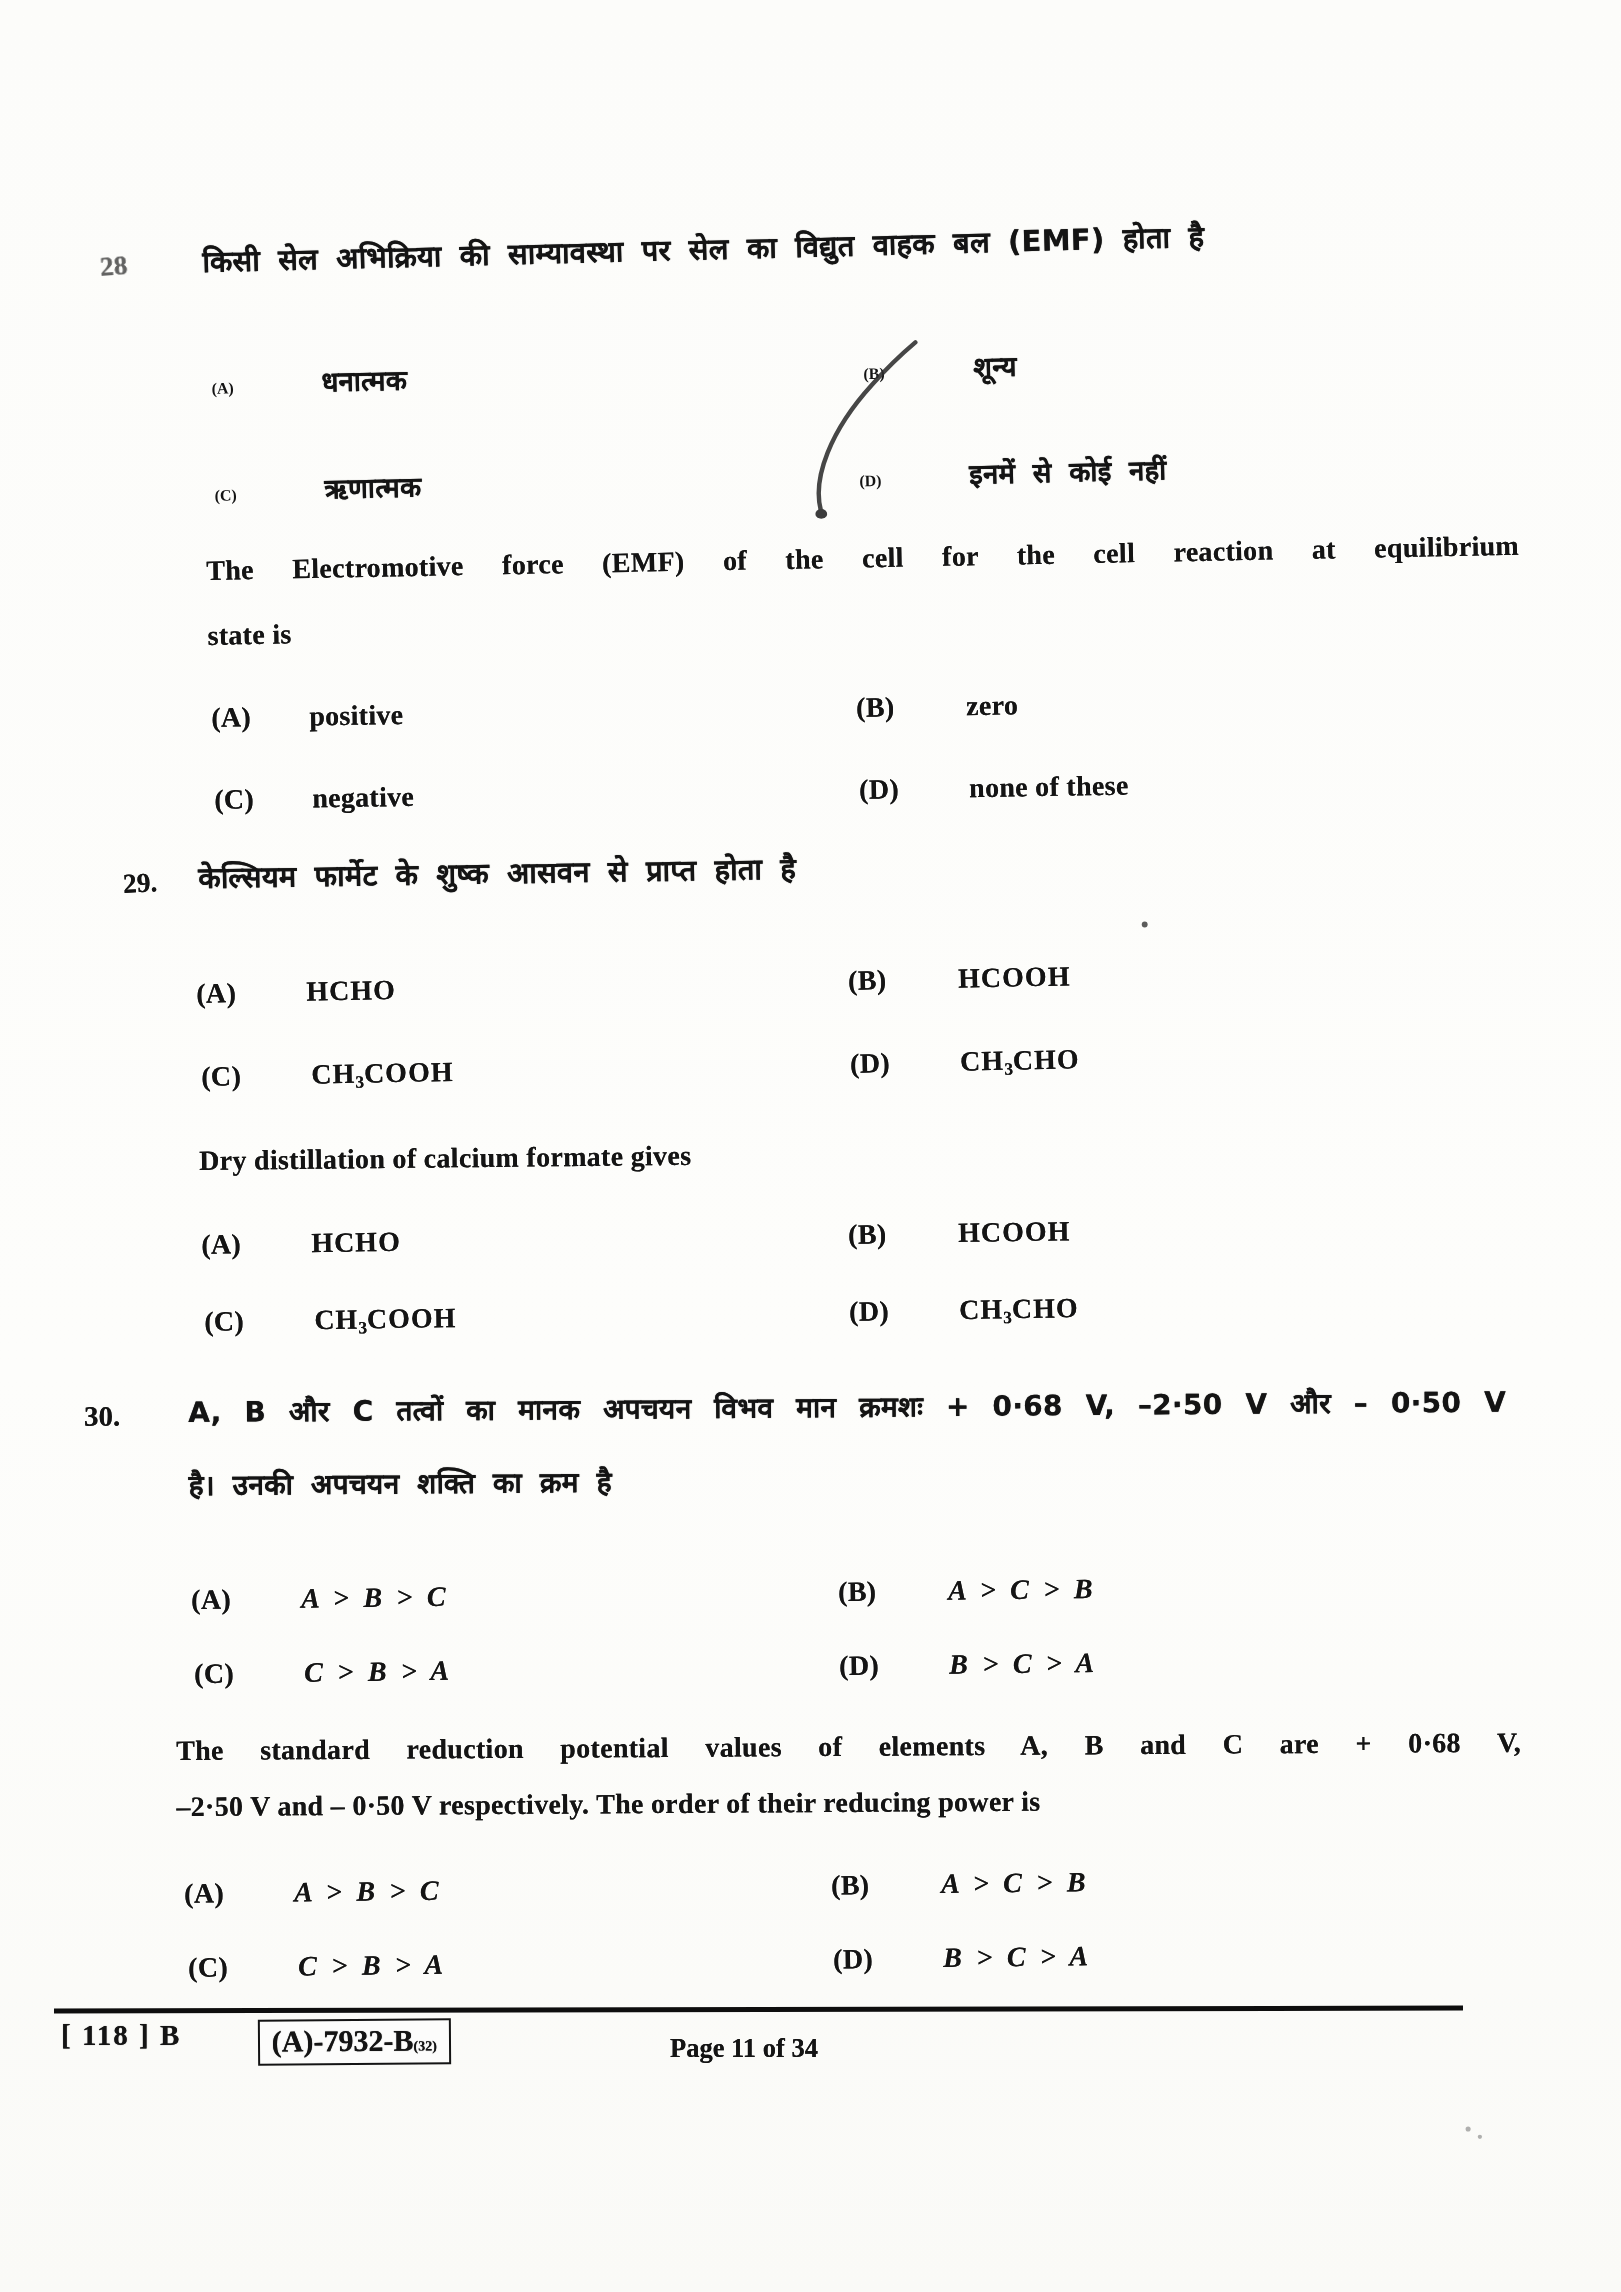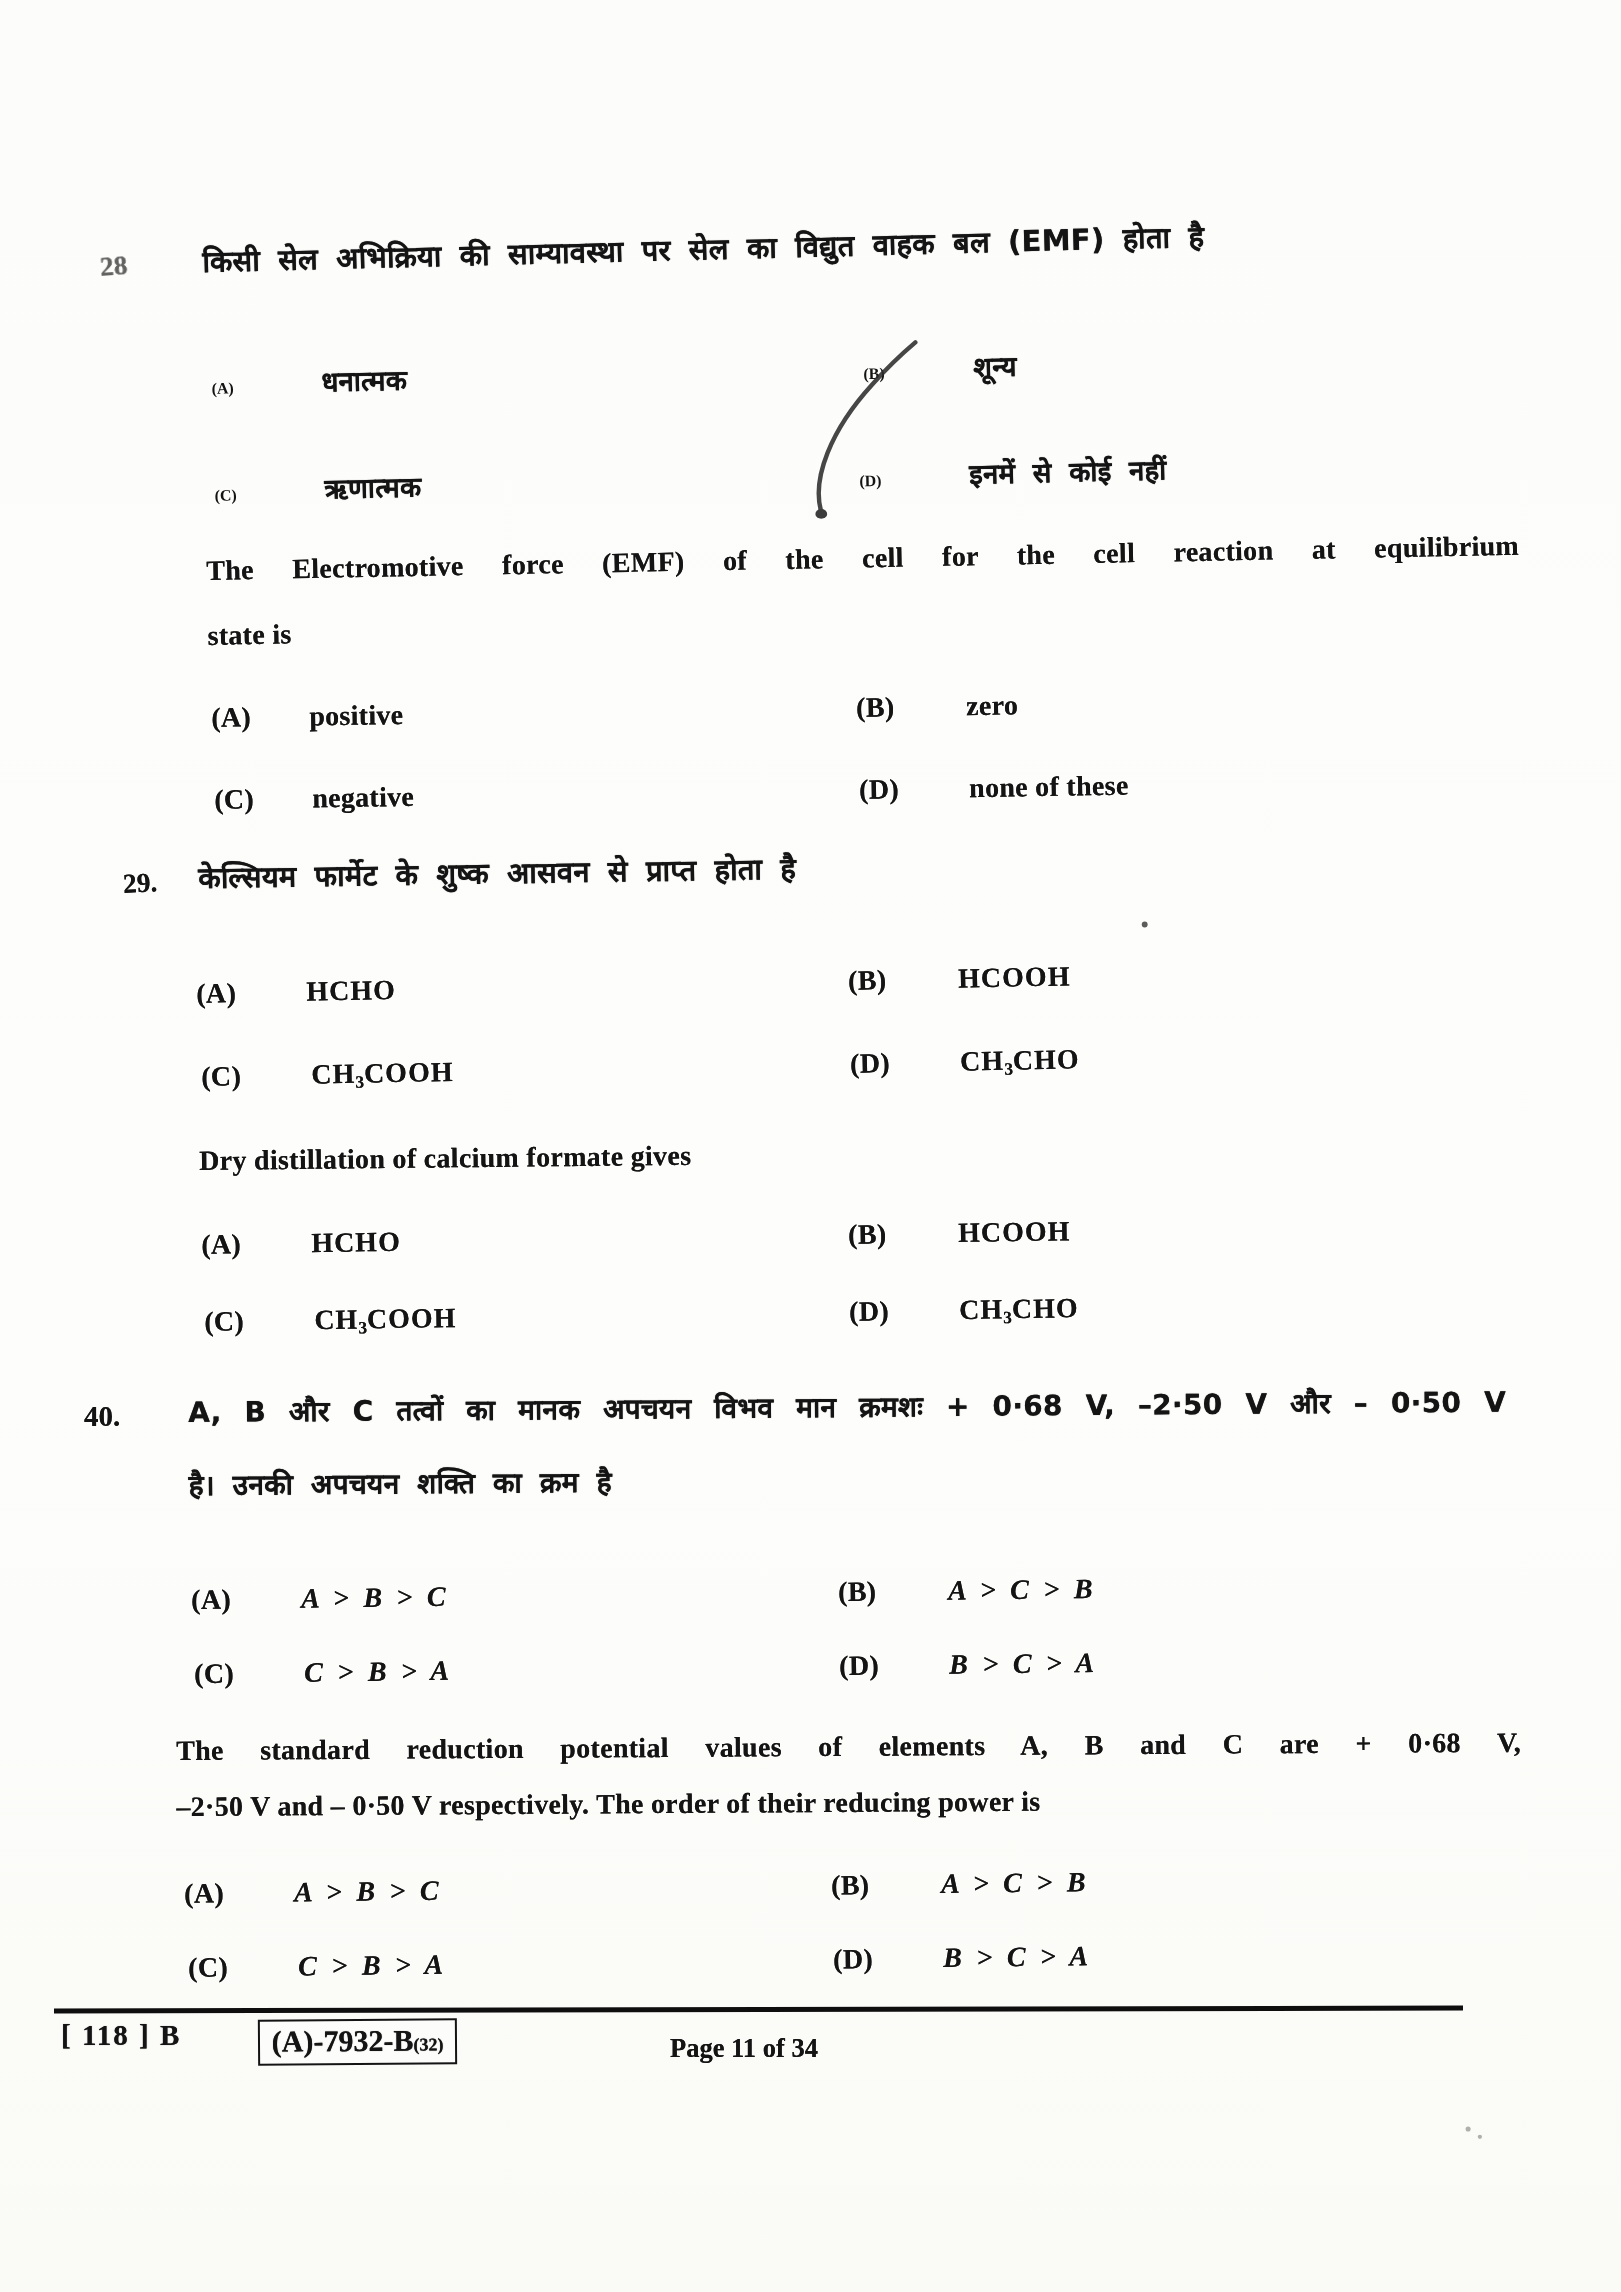--- a/index.html
+++ b/index.html
@@ -44,21 +44,21 @@
   .formula{font-weight:700;letter-spacing:1px;}
   .formula .sub{font-size:0.62em;vertical-align:-0.28em;letter-spacing:0;}
   .footer-rule{background:#0e0e0e;height:4.9px;}
   .footer-left{font-size:29px;font-weight:700;letter-spacing:2px;
                text-shadow:0 0 0.7px rgba(10,10,10,0.9);}
   .footer-box{
     display:inline-block;border:2.9px solid #141414;padding:2.9px 11.8px 4.9px 11.8px;
     font-size:30px;font-weight:700;text-shadow:0 0 0.7px rgba(10,10,10,0.9);
     background:rgba(255,255,255,0.4);
   }
-  .footer-box .paren-sub{font-size:18px;font-weight:700;}
+  .footer-box .paren-sub{font-size:14px;font-weight:700;}
   .footer-page{font-size:26.5px;font-weight:700;text-shadow:0 0 0.6px rgba(10,10,10,0.85);}
   svg.overlay{position:absolute;left:0;top:0;pointer-events:none;}
 </style>
 </head>
 <body>
 
 <div class="page">
 
   <section>
     <div class="abs qnum faded" style="left:100px;top:251px;transform:rotate(-4deg);">28</div>
@@ -145,21 +145,21 @@
       <div class="abs opt eng" style="left:0;">
         <span class="lbl">(C)</span><span class="formula"><span>CH</span><span class="sub">3</span><span>COOH</span></span>
       </div>
       <div class="abs opt eng" style="left:645px;">
         <span class="lbl">(D)</span><span class="formula"><span>CH</span><span class="sub">3</span><span>CHO</span></span>
       </div>
     </div>
   </section>
 
   <section>
-    <div class="abs qnum" style="left:84px;top:1400px;font-size:29px;">40.</div>
+    <div class="abs qnum" style="left:84px;top:1400px;font-size:29px;">30.</div>
 
     <div class="abs" style="left:188px;top:1392px;transform:rotate(-0.45deg);transform-origin:left top;">
       <div class="hindi jline" style="width:1318px;font-size:28px;">A, B और C तत्वों का मानक अपचयन विभव मान क्रमशः + 0·68 V, –2·50 V और – 0·50 V</div>
       <div class="hindi" style="margin-top:35px;font-size:28px;">है। उनकी अपचयन शक्ति का क्रम है</div>
     </div>
 
     <div class="abs row" style="left:191px;top:1584px;width:1245px;transform:rotate(-0.7deg);transform-origin:left top;">
       <div class="abs opt eng" style="left:0;">
         <span class="lbl">(A)</span><span class="otxt-italic">A &gt; B &gt; C</span>
       </div>

